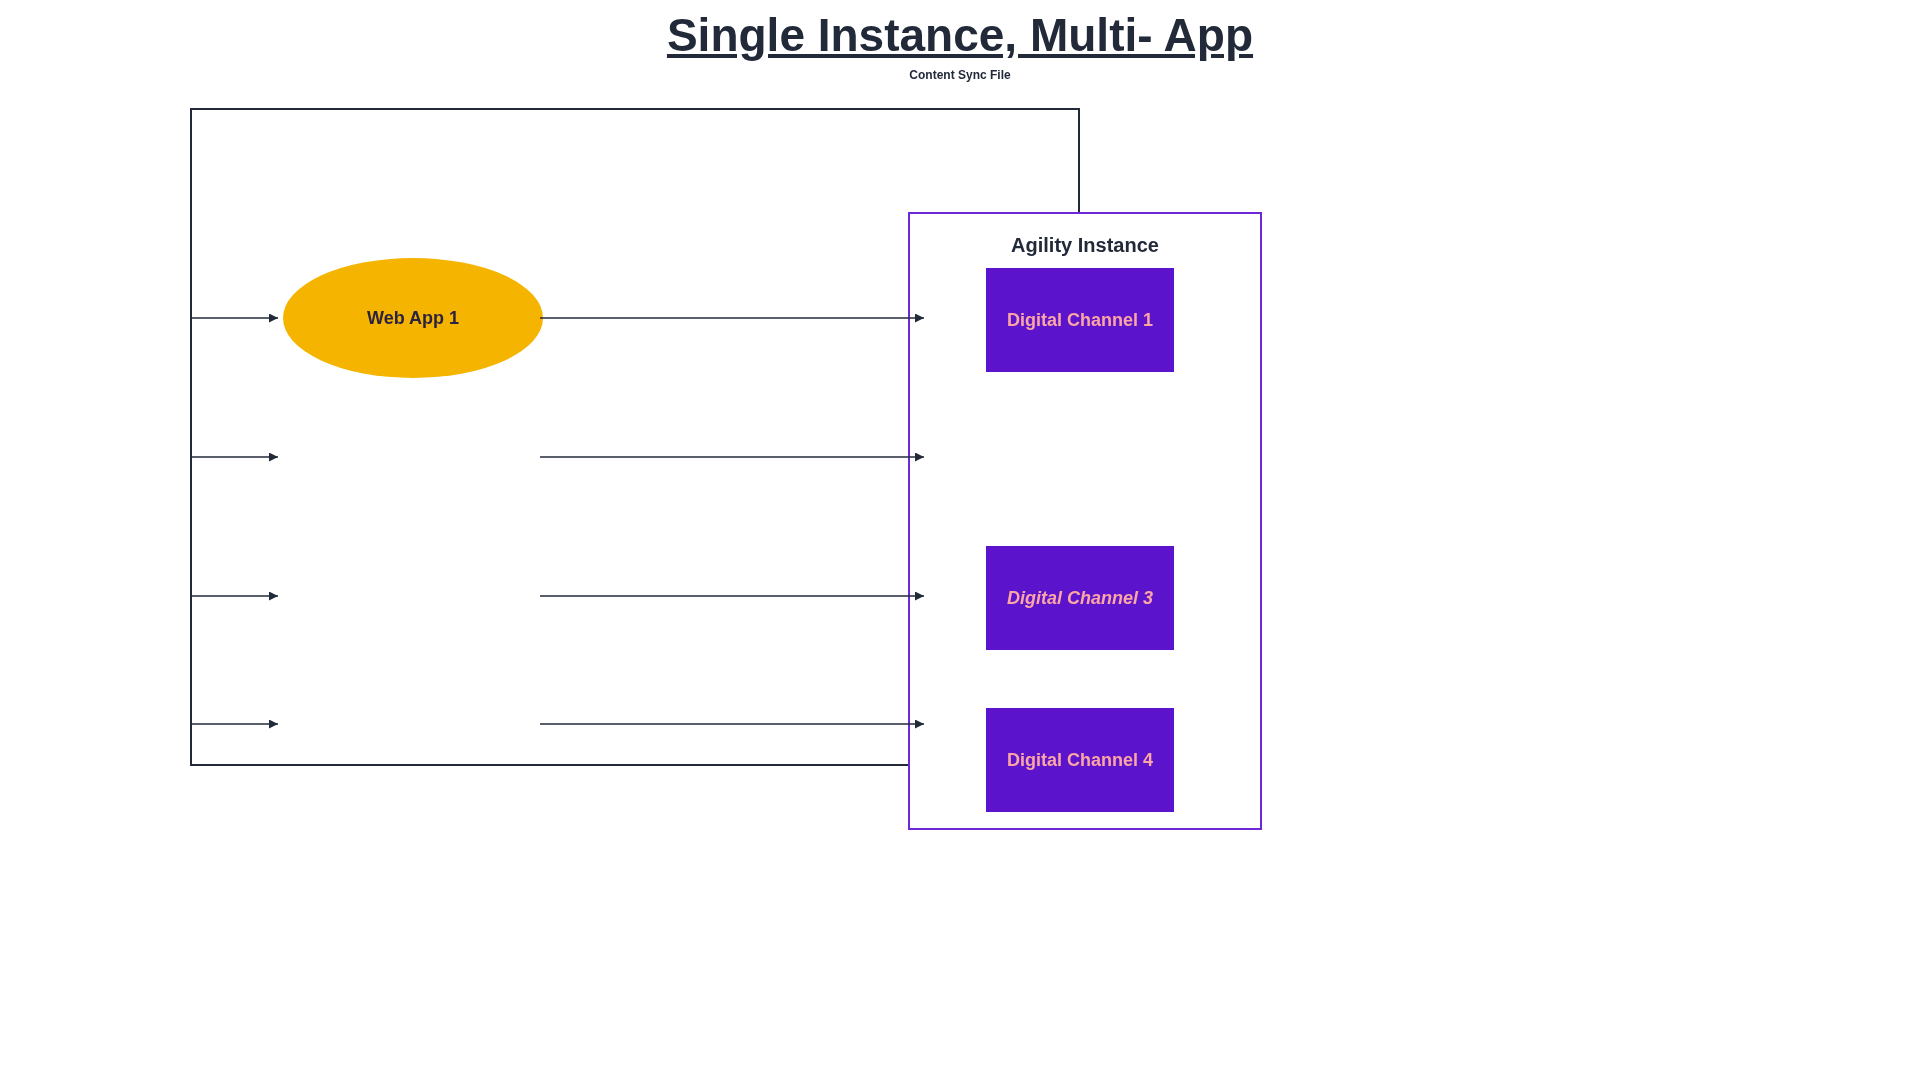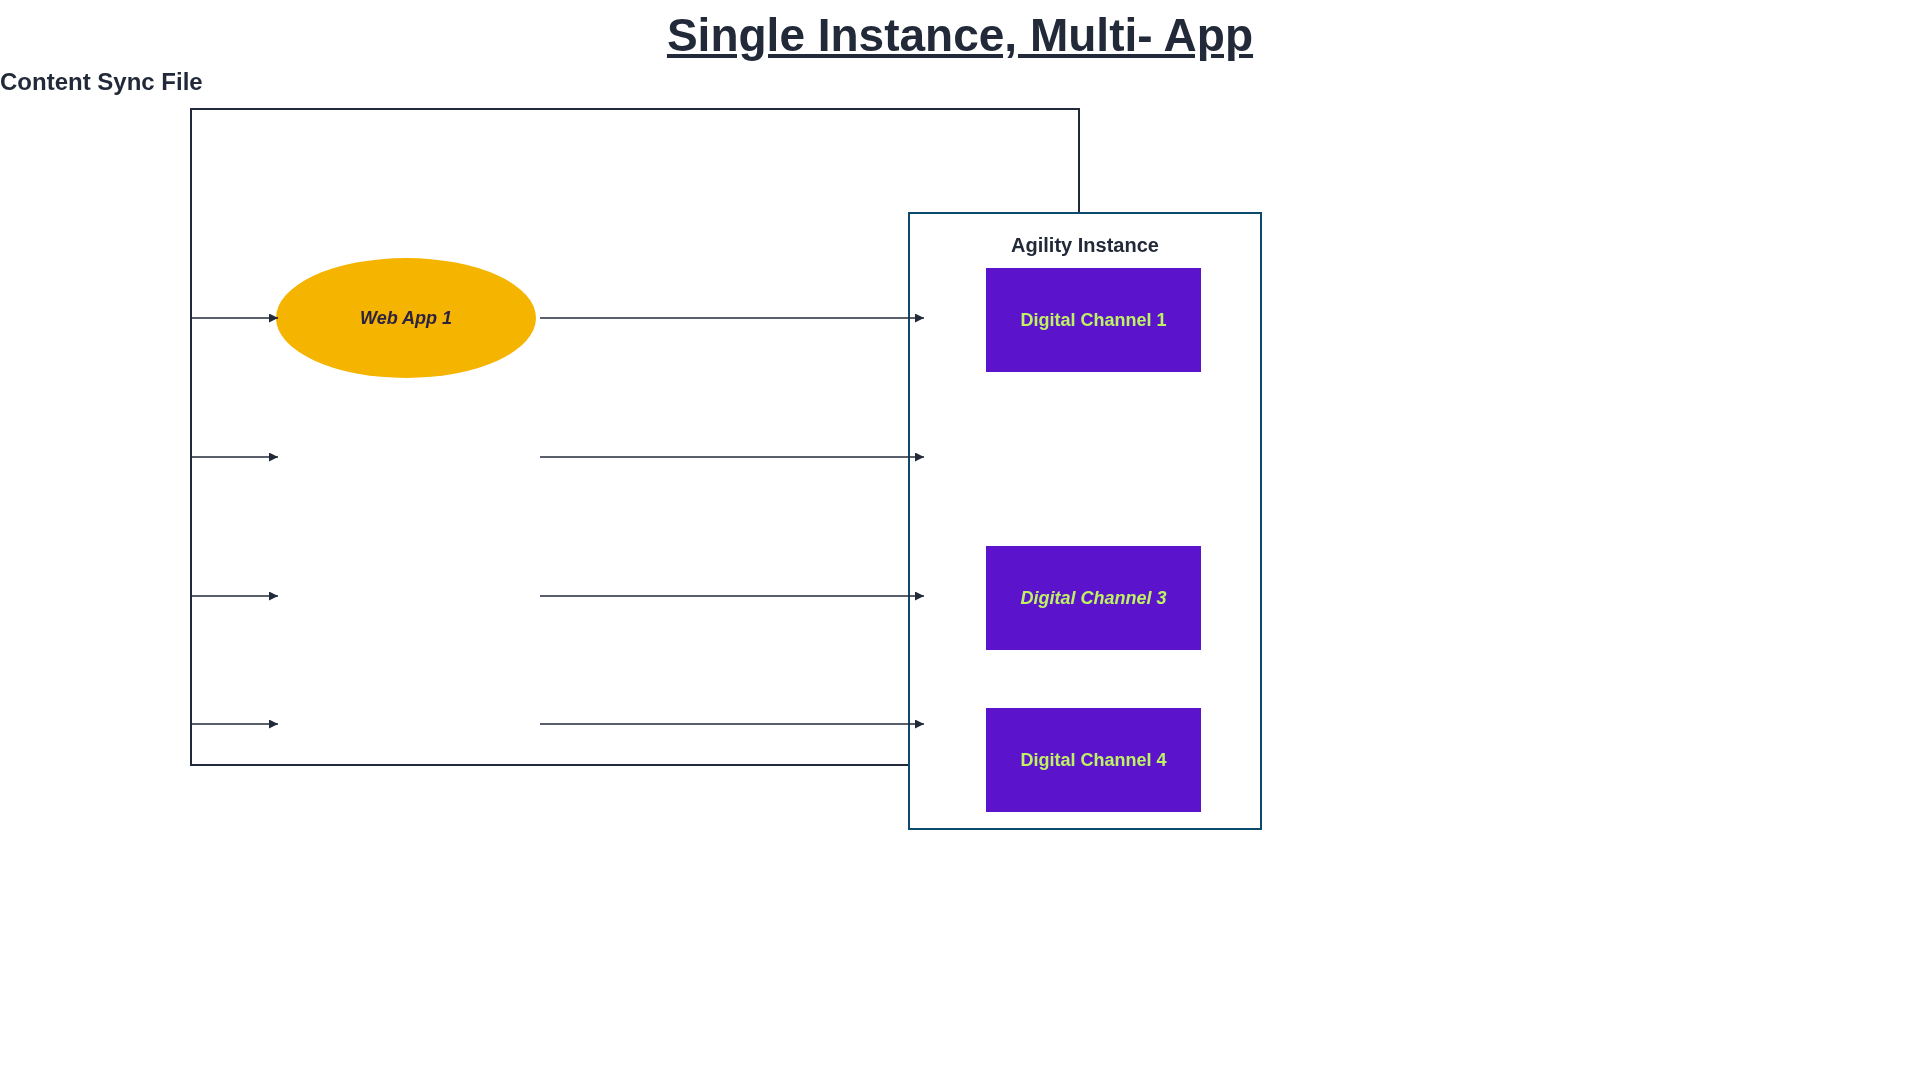--- a/index.html
+++ b/index.html
@@ -11,38 +11,39 @@
     left: 0; right: 0; top: 8px;
     text-align: center;
     font-size: 46px;
     font-weight: 800;
     text-decoration: underline;
     color: #222a3a;
   }
   .subtitle {
     position: absolute;
     left: 0; right: 0; top: 68px;
-    font-size: 24px;
+    text-align: center;
+    font-size: 12px;
     font-weight: 700;
     color: #222a3a;
   }
 
   .sync-box {
     position: absolute;
     left: 190px; top: 108px;
     width: 890px; height: 658px;
     border: 2px solid #222a3a;
     background: transparent;
   }
 
   .instance-box {
     position: absolute;
     left: 908px; top: 212px;
     width: 354px; height: 618px;
-    border: 2px solid #0c4a6e;
+    border: 2px solid #6d28d9;
     background: #ffffff;
   }
   .instance-title {
     position: absolute;
     left: 0; right: 0; top: 20px;
     text-align: center;
     font-size: 20px;
     font-weight: 700;
     color: #222a3a;
   }
@@ -53,23 +54,23 @@
     border-radius: 50%;
     background: #f4b400;
     display: flex; align-items: center; justify-content: center;
     color: #2b2340;
     font-weight: 700;
     font-size: 18px;
   }
 
   .channel {
     position: absolute;
-    width: 215px; height: 104px;
+    width: 188px; height: 104px;
     background: #5b14cc;
-    color: #bef264;
+    color: #fca5a5;
     display: flex; align-items: center; justify-content: center;
     font-weight: 700;
     font-size: 18px;
   }
 
   svg.arrows {
     position: absolute;
     left: 0; top: 0;
     width: 1920px; height: 1080px;
     pointer-events: none;
@@ -82,21 +83,21 @@
 
   <div class="title">Single Instance, Multi- App</div>
   <div class="subtitle">Content Sync File</div>
 
   <div class="sync-box"></div>
 
   <div class="instance-box">
     <div class="instance-title">Agility Instance</div>
   </div>
 
-  <div class="webapp" style="left:276px; top:258px;font-style:italic;">
+  <div class="webapp" style="left:283px; top:258px;">
     <span>Web App 1</span>
   </div>
 
   <div class="channel" style="left:986px; top:268px;">
     <span>Digital Channel 1</span>
   </div>
   <div class="channel" style="left:986px; top:546px;font-style:italic;">
     <span>Digital Channel 3</span>
   </div>
   <div class="channel" style="left:986px; top:708px;">

